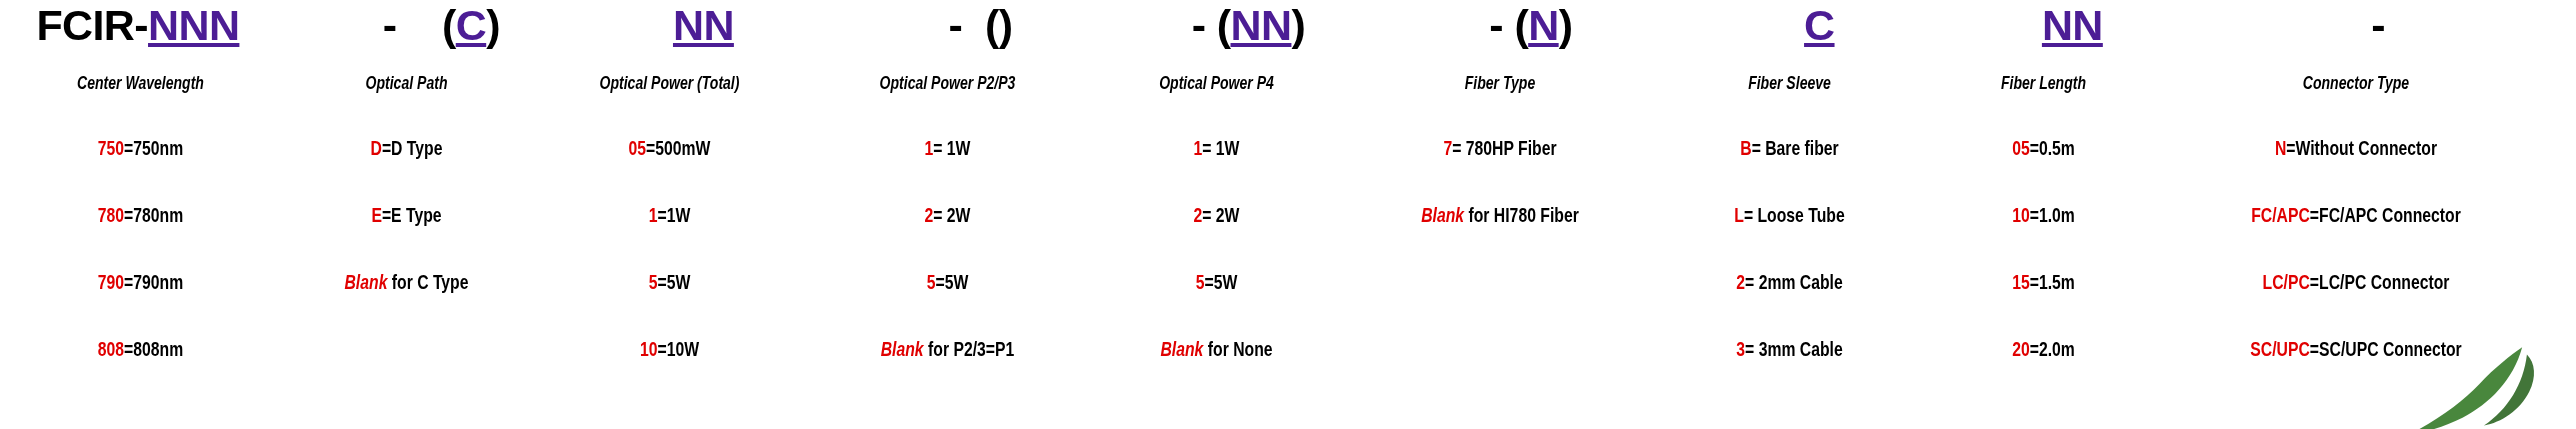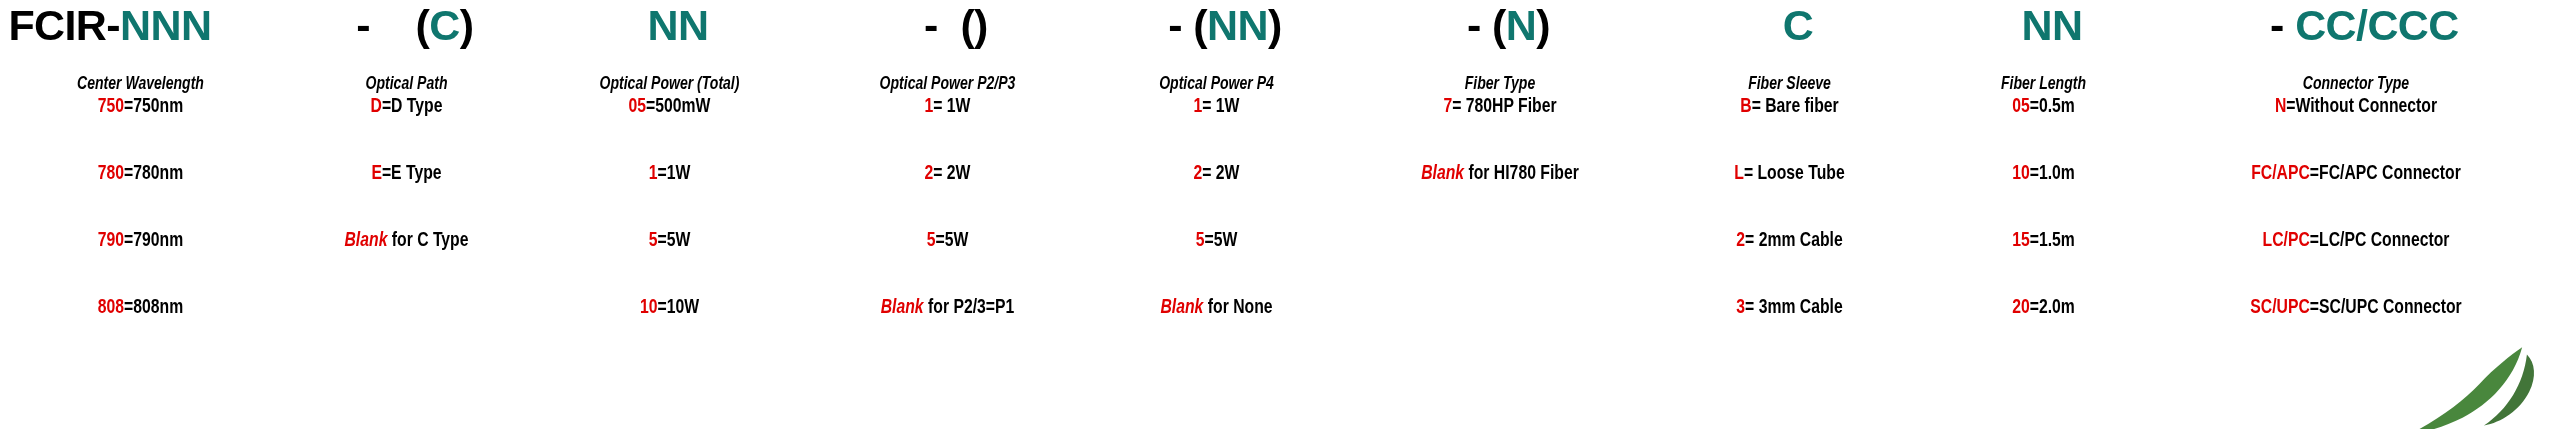--- a/index.html
+++ b/index.html
@@ -35,34 +35,35 @@
 
   
   .code-row {
     position: relative;
     z-index: 2;
     display: flex;
     align-items: flex-start;
     height: 57px;
     padding-left: 2.4px;
     box-sizing: border-box;
+    margin-left: 28px;
   }
   .code-cell {
     display: flex;
     align-items: baseline;
     justify-content: center;
     font-family: "Liberation Sans", sans-serif;
     font-weight: bold;
     font-size: 43px;
     line-height: 51px;
     white-space: nowrap;
     letter-spacing: -0.6px;
   }
   .code-cell .blk { color: #000000; }
-  .code-cell .red { color: #0f766e; }
+  .code-cell .red { color: #4c1d95; text-decoration: underline; }
   .code-cell .dash {
     color: #000000;
     font-weight: bold;
   }
 
   
   .head-row {
     position: relative;
     z-index: 2;
     display: flex;
@@ -81,21 +82,21 @@
     white-space: nowrap;
     transform: scaleX(0.78);
     letter-spacing: 0px;
   }
 
   
   .data-row {
     position: relative;
     z-index: 2;
     display: flex;
-    align-items: flex-start;
+    align-items: flex-end;
     height: 67px;
     box-sizing: border-box;
   }
   .data-cell {
     text-align: center;
     font-family: "Liberation Sans", sans-serif;
     font-weight: bold;
     font-size: 19.7px;
     line-height: 24px;
     color: #000000;
@@ -161,21 +162,21 @@
     <div class="code-cell c5">
       <span class="dash">-</span>&nbsp;<span class="blk">(</span><span class="red">N</span><span class="blk">)</span>
     </div>
     <div class="code-cell c6">
       <span class="red">C</span>
     </div>
     <div class="code-cell c7">
       <span class="red">NN</span>
     </div>
     <div class="code-cell c8">
-      <span class="dash">-</span>&nbsp;<span class="red">CC/CCC</span>
+      <span class="dash">-</span>&nbsp;
     </div>
   </div>
 
   <div class="head-row">
     <div class="head-cell c0">Center Wavelength</div>
     <div class="head-cell c1">Optical Path</div>
     <div class="head-cell c2">Optical Power (Total)</div>
     <div class="head-cell c3">Optical Power P2/P3</div>
     <div class="head-cell c4">Optical Power P4</div>
     <div class="head-cell c5">Fiber Type</div>

